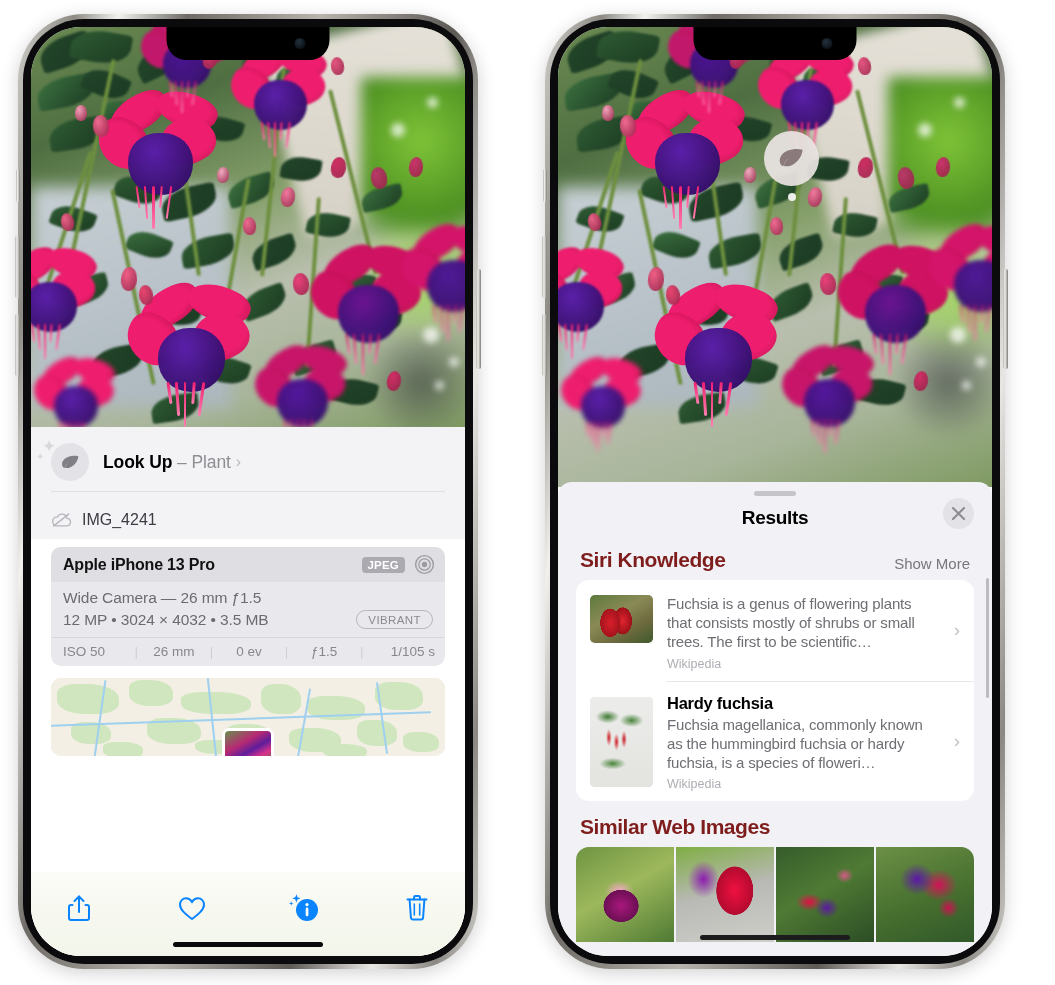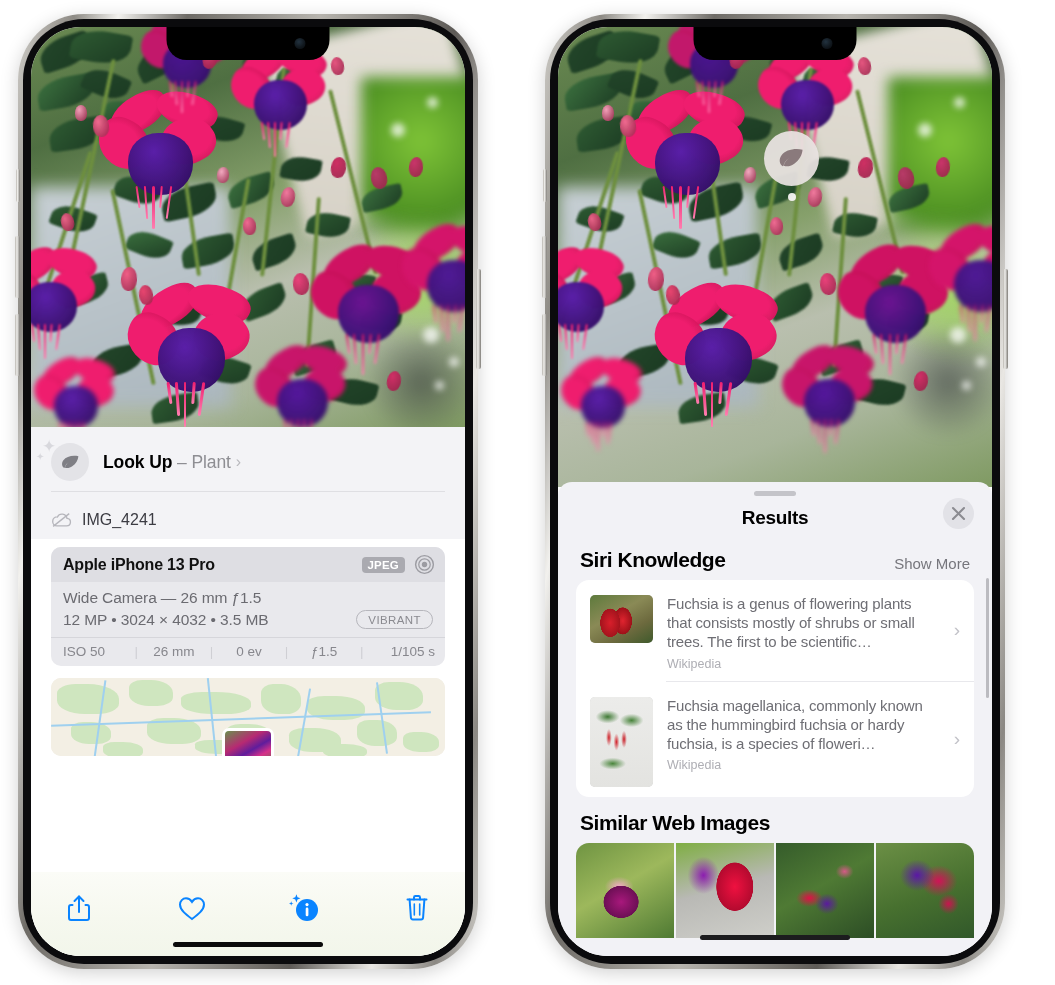--- a/index.html
+++ b/index.html
@@ -164,21 +164,21 @@
     overflow:hidden;
   }
   .grabber { width:42px; height:5px; border-radius:3px; background:#c4c4c9; margin:9px auto 0 auto; }
   .res-hdr { position:relative; height:44px; display:flex; align-items:center; justify-content:center; }
   .res-title { font-size:19px; font-weight:700; color:#000; letter-spacing:-.3px; }
   .close-btn {
     position:absolute; right:18px; top:2px; width:31px; height:31px; border-radius:50%;
     background:#e2e2e7; display:flex; align-items:center; justify-content:center;
   }
   .sec-hdr { display:flex; align-items:flex-end; justify-content:space-between; padding: 8px 22px 8px 22px; }
-  .sec-title { font-size:21px; font-weight:700; color:#000000; letter-spacing:-.45px; }
+  .sec-title { font-size:21px; font-weight:700; color:#7f1d1d; letter-spacing:-.45px; }
   .show-more { font-size:15px; color:#76767c; }
   .kcard { margin: 0 18px; background:#fff; border-radius:13px; overflow:hidden; }
   .krow { display:flex; align-items:flex-start; padding: 12px 12px 10px 14px; position:relative; }
   .kthumb { width:63px; height:0; flex:none; border-radius:5px; overflow:hidden; position:relative; background:#cfcfcf; }
   .kthumb.a { height:48px; margin-top:3px; }
   .kthumb.b { height:90px; margin-top:3px; }
   .ktext { flex:1; padding: 0 26px 0 14px; }
   .ktitle { font-size:16.5px; font-weight:700; color:#000; letter-spacing:-.25px; }
   .kdesc { font-size:15px; color:#6e6e74; line-height:1.28; margin-top:2px; letter-spacing:-.15px; }
   .ksrc { font-size:12.5px; color:#aeaeb4; margin-top:5px; }
@@ -750,20 +750,21 @@
               <div class="ksrc">Wikipedia</div>
             </div>
             <span class="kchev">›</span>
           </div>
           <div class="ksep"></div>
           <div class="krow">
             <div class="kthumb b">
                 <div id="kt2" style="position: absolute; inset: 0px; background: radial-gradient(4px 12px at 30% 45%, rgb(207, 31, 39) 0%, rgba(207, 31, 39, 0) 72%), radial-gradient(4px 12px at 42% 50%, rgb(210, 35, 43) 0%, rgba(210, 35, 43, 0) 72%), radial-gradient(4px 12px at 54% 47%, rgb(200, 27, 36) 0%, rgba(200, 27, 36, 0) 72%), radial-gradient(16px 9px at 28% 22%, rgb(63, 122, 52) 0%, rgba(63, 122, 52, 0) 74%), radial-gradient(16px 9px at 66% 26%, rgb(71, 131, 58) 0%, rgba(71, 131, 58, 0) 74%), radial-gradient(18px 8px at 36% 74%, rgb(73, 133, 59) 0%, rgba(73, 133, 59, 0) 74%), linear-gradient(rgb(236, 236, 234), rgb(227, 227, 224));"></div>
               </div>
             <div class="ktext">
+              <div class="ktitle">Hardy fuchsia</div>
               <div class="kdesc">Fuchsia magellanica, commonly known as the hummingbird fuchsia or hardy fuchsia, is a species of floweri…</div>
               <div class="ksrc">Wikipedia</div>
             </div>
             <span class="kchev">›</span>
           </div>
         </div>
 
         <div class="sec-hdr" style="padding-top:14px">
           <span class="sec-title">Similar Web Images</span>
         </div>

